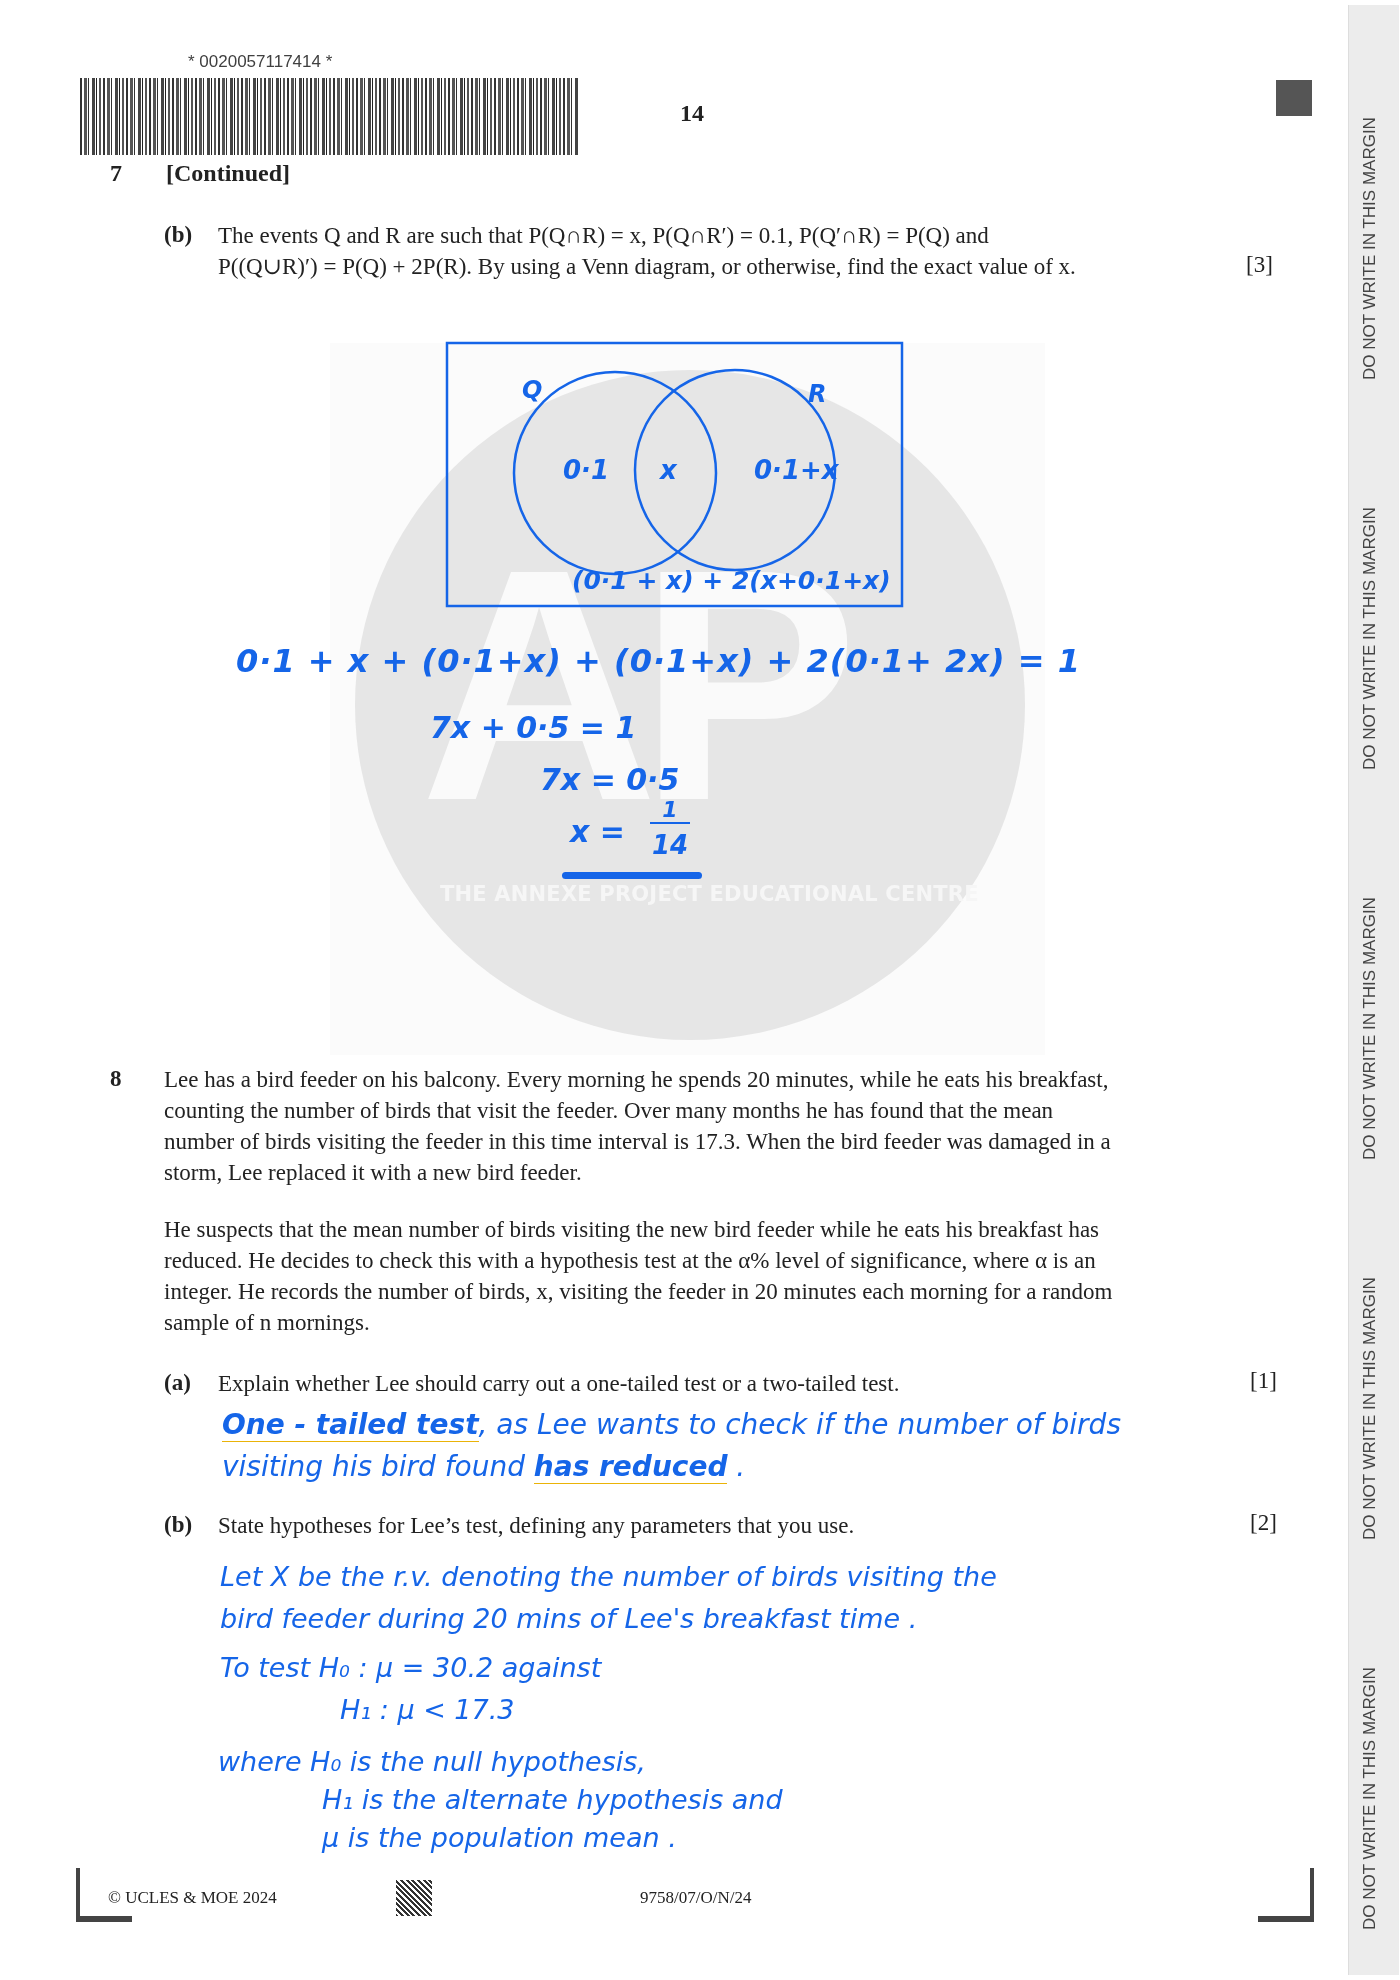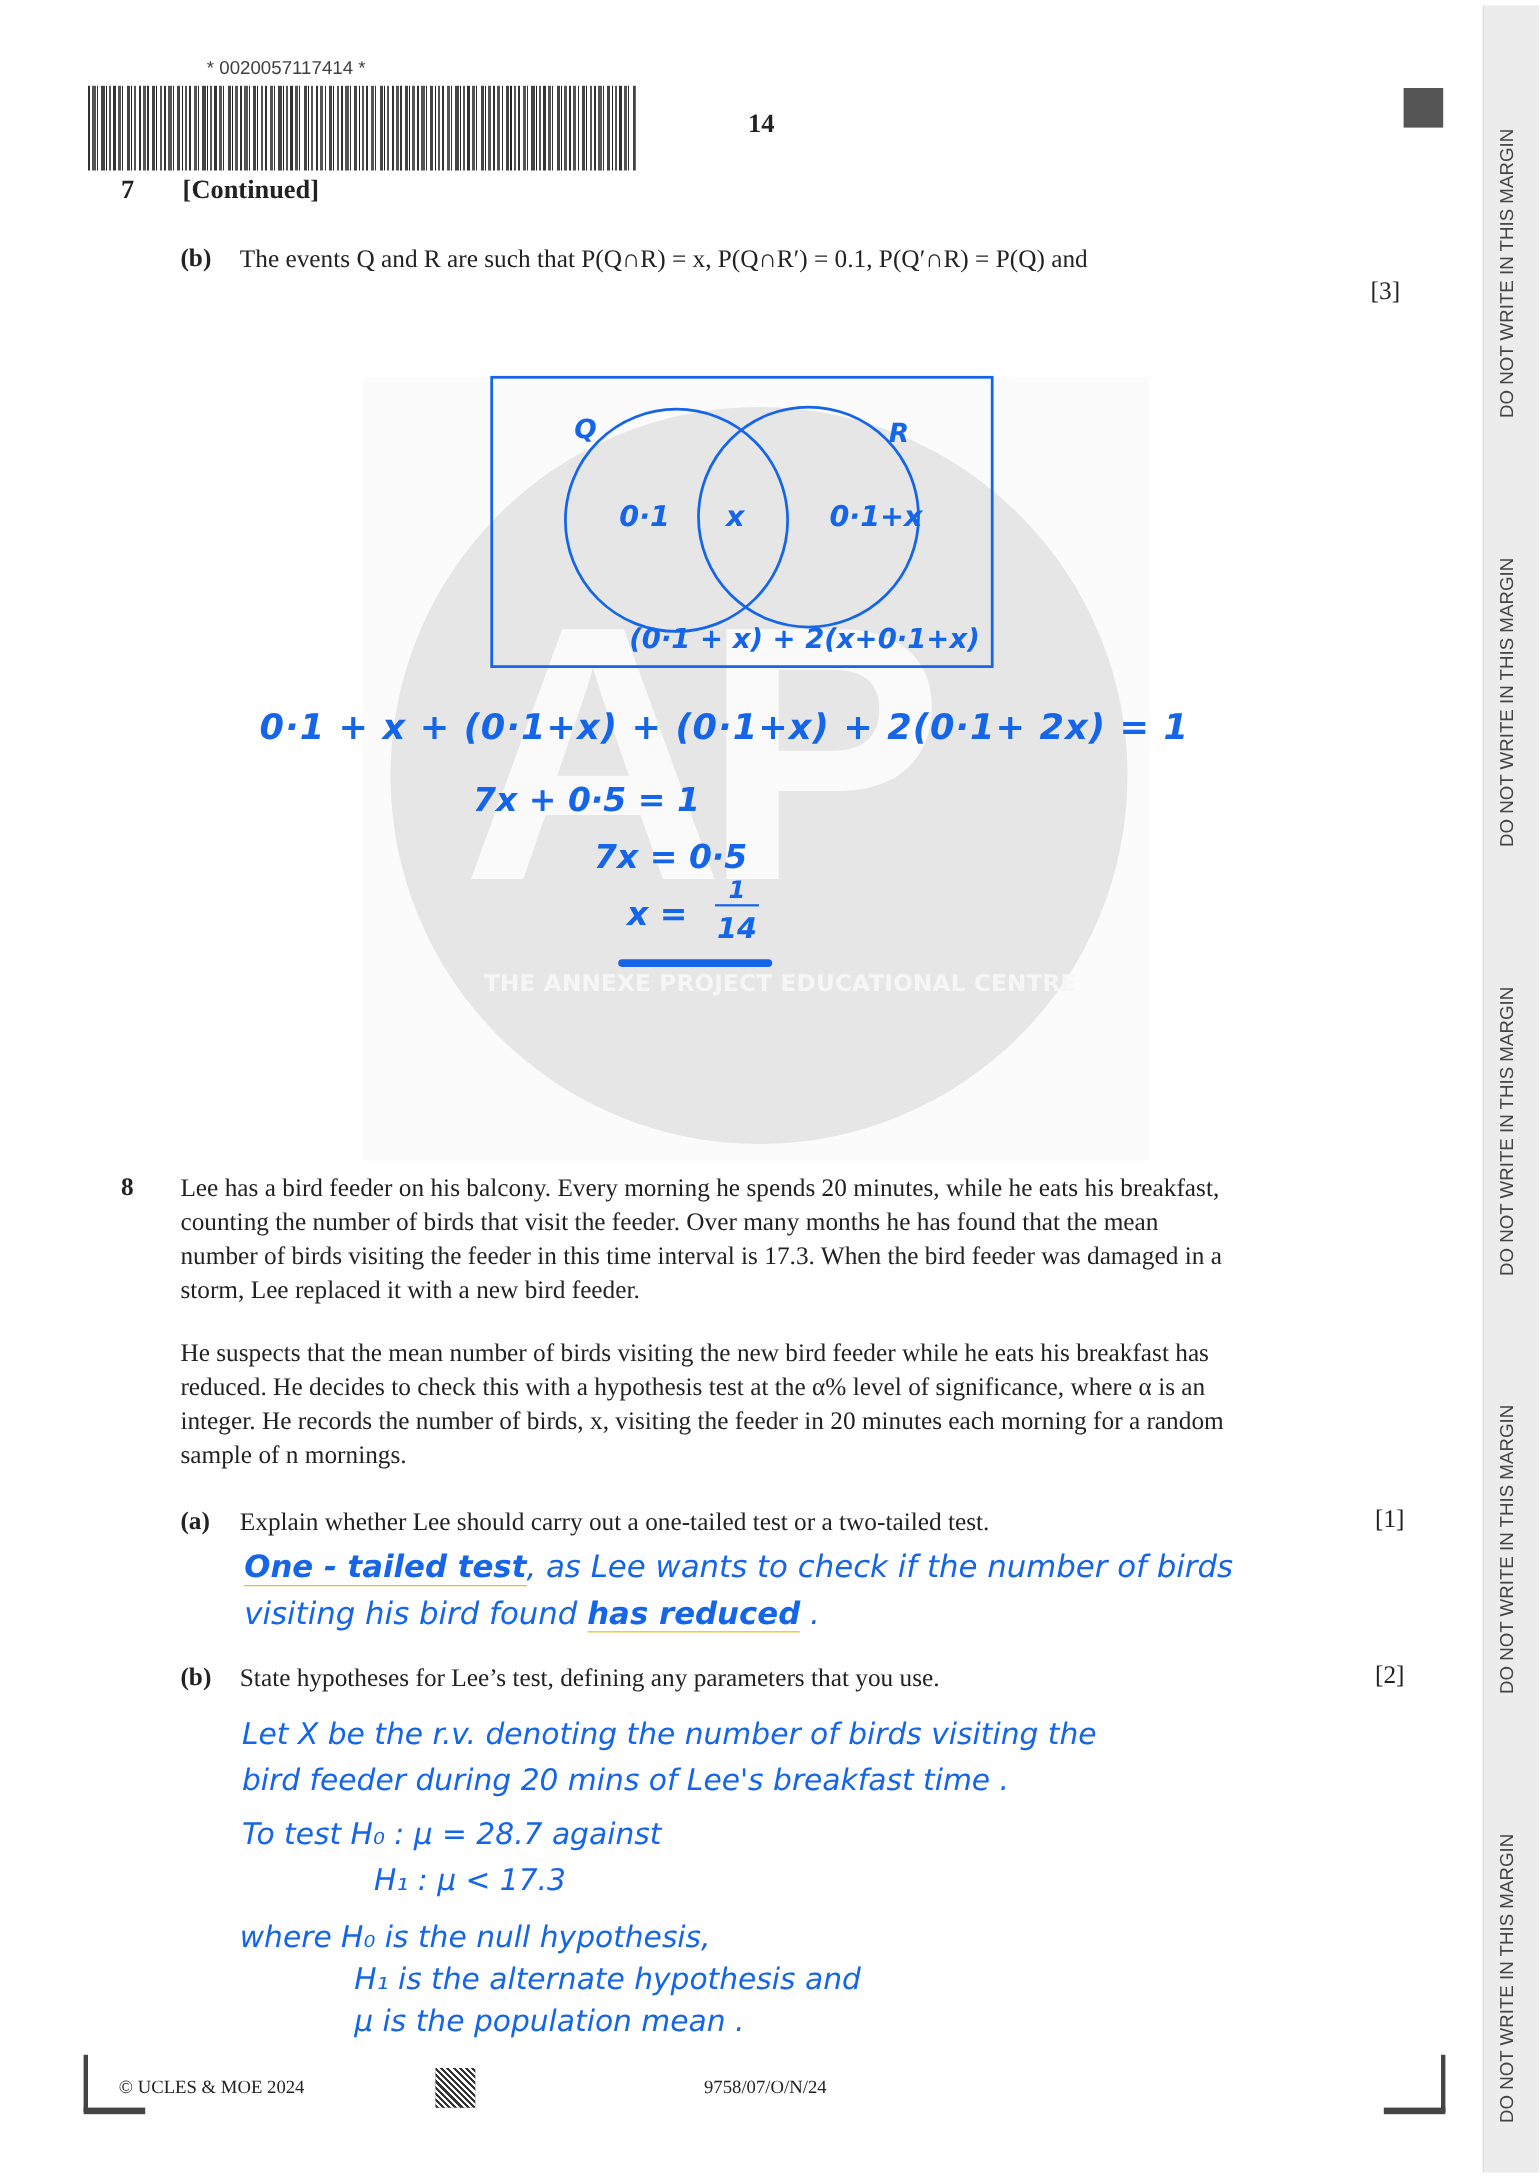--- a/index.html
+++ b/index.html
@@ -74,20 +74,21 @@
 <div class="abs barcode"></div>
 <div class="abs page-num">14</div>
 <div class="abs corner-mark"></div>
 
 <div class="abs q7-num">7</div>
 <div class="abs q7-cont">[Continued]</div>
 
 <div class="abs part-label" style="left:164px;top:222px;">(b)</div>
 <div class="abs qtext" style="left:218px;top:220px;width:1060px;">
   <div>The events Q and R are such that P(Q∩R) = x, P(Q∩R′) = 0.1, P(Q′∩R) = P(Q) and</div>
+  <div>P((Q∪R)′) = P(Q) + 2P(R). By using a Venn diagram, or otherwise, find the exact value of x.</div>
 </div>
 <div class="abs marks" style="left:1246px;top:252px;">[3]</div>
 
 <div class="abs wm-box"></div>
 <div class="abs wm-circle"></div>
 <div class="abs wm-letters">AP</div>
 <div class="abs wm-text">THE ANNEXE PROJECT EDUCATIONAL CENTRE</div>
 
 <svg class="abs venn" width="470" height="270" viewBox="0 0 470 270">
   <rect x="7" y="3" width="455" height="263" fill="none" stroke="#1565e8" stroke-width="2.5"></rect>
@@ -136,21 +137,21 @@
 </div>
 
 <div class="abs part-label" style="left:164px;top:1512px;">(b)</div>
 <div class="abs qtext" style="left:218px;top:1510px;">State hypotheses for Lee’s test, defining any parameters that you use.</div>
 <div class="abs marks" style="left:1250px;top:1510px;">[2]</div>
 
 <div class="abs hw-thin" style="left:220px;top:1556px;font-size:27px;line-height:42px;">
   <div>Let X be the r.v. denoting the number of birds visiting the</div>
   <div>bird feeder during 20 mins of Lee's breakfast time .</div>
 </div>
-<div class="abs hw-thin" style="left:220px;top:1652px;font-size:27px;">To test H₀ : μ = 28.7 against</div>
+<div class="abs hw-thin" style="left:220px;top:1652px;font-size:27px;">To test H₀ : μ = 30.2 against</div>
 <div class="abs hw-thin" style="left:340px;top:1694px;font-size:27px;">H₁ : μ &lt; 17.3</div>
 <div class="abs hw-thin" style="left:218px;top:1746px;font-size:27px;">where H₀ is the null hypothesis,</div>
 <div class="abs hw-thin" style="left:322px;top:1784px;font-size:27px;">H₁ is the alternate hypothesis and</div>
 <div class="abs hw-thin" style="left:322px;top:1822px;font-size:27px;">μ is the population mean .</div>
 
 <div class="abs corner-bl"></div>
 <div class="abs corner-bl2"></div>
 <div class="abs footer-l">© UCLES &amp; MOE 2024</div>
 <div class="abs qr"></div>
 <div class="abs footer-c">9758/07/O/N/24</div>

